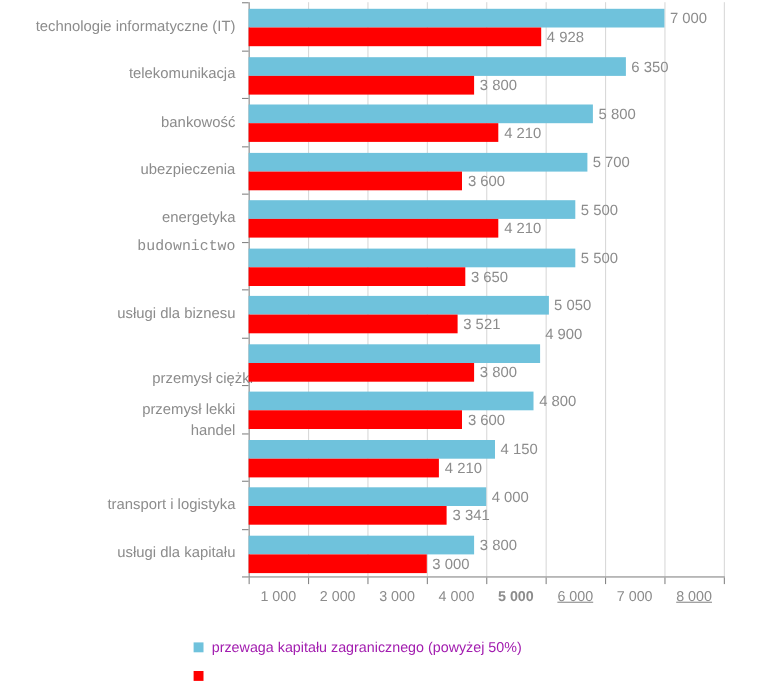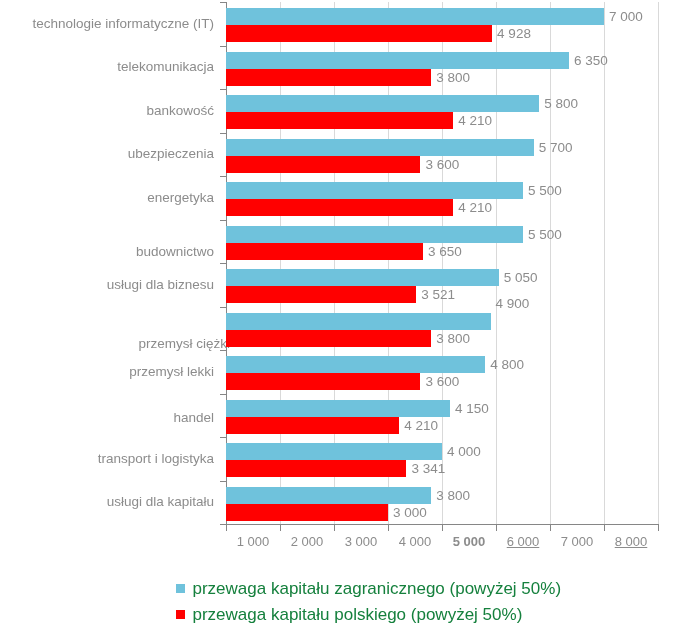--- a/index.html
+++ b/index.html
@@ -124,22 +124,22 @@
   }
   .legend-swatch {
     width: 9px;
     height: 9px;
     flex: 0 0 auto;
     margin-right: 8px;
   }
   .legend-swatch.blue { background: #6FC2DC; }
   .legend-swatch.red  { background: #FF0000; }
   .legend-text {
-    color: #15803d;
-    font-size: 17px;
+    color: #a21caf;
+    font-size: 13px;
     white-space: nowrap;
     line-height: 1;
   }
 </style>
 </head>
 <body>
 
 <div id="chart-root">
 
   <div class="plot" id="gridlines-layer">
@@ -179,25 +179,25 @@
       <div class="ytick" style="top: 437px;"></div>
       <div class="ytick" style="top: 481px;"></div>
       <div class="ytick" style="top: 524px;"></div>
     </div>
   <div id="cat-layer">
       <div class="cat-label" style="top: 16.75px; right: 477px;">technologie informatyczne (IT)</div>
       <div class="cat-label" style="top: 60.25px; right: 477px;">telekomunikacja</div>
       <div class="cat-label" style="top: 103.75px; right: 477px; text-align: right;">bankowość</div>
       <div class="cat-label" style="top: 147.25px; right: 477px;">ubezpieczenia</div>
       <div class="cat-label" style="top: 190.75px; right: 477px;">energetyka</div>
-      <div class="cat-label" style="top: 245px; right: 477px;">budownictwo</div>
+      <div class="cat-label" style="top: 218px; right: 477px; font-family: Liberation Mono, monospace;">budownictwo</div>
       <div class="cat-label" style="top: 277.75px; right: 477px;">usługi dla biznesu</div>
       <div class="cat-label" style="top: 321.25px; right: 461px; margin-top: 16px;">przemysł ciężki</div>
       <div class="cat-label" style="top: 364.75px; right: 477px;">przemysł lekki</div>
-      <div class="cat-label" style="top: 411px; right: 477px;">handel</div>
+      <div class="cat-label" style="top: 384px; right: 477px;">handel</div>
       <div class="cat-label" style="top: 451.75px; right: 477px;">transport i logistyka</div>
       <div class="cat-label" style="top: 495.25px; right: 477px;">usługi dla kapitału</div>
     </div>
   <div id="bars-layer">
       <div class="bar blue" style="left: 226px; top: 8px; width: 378px;"></div>
       <div class="bar-label" style="left: 609px; top: 10px;">7 000</div>
       <div class="bar red" style="left: 226px; top: 25px; width: 266.112px;"></div>
       <div class="bar-label" style="left: 497.112px; top: 27px;">4 928</div>
       <div class="bar blue" style="left: 226px; top: 51.5px; width: 342.9px;"></div>
       <div class="bar-label" style="left: 573.9px; top: 53.5px;">6 350</div>
@@ -258,18 +258,17 @@
   <div class="legend">
     <div class="legend-row">
       <div class="legend-inner">
         <span class="legend-swatch blue"></span>
         <span class="legend-text">przewaga kapitału zagranicznego (powyżej 50%)</span>
       </div>
     </div>
     <div class="legend-row">
       <div class="legend-inner">
         <span class="legend-swatch red"></span>
-        <span class="legend-text">przewaga kapitału polskiego (powyżej  50%)</span>
       </div>
     </div>
   </div>
 
 </div>
 
 </body></html>

